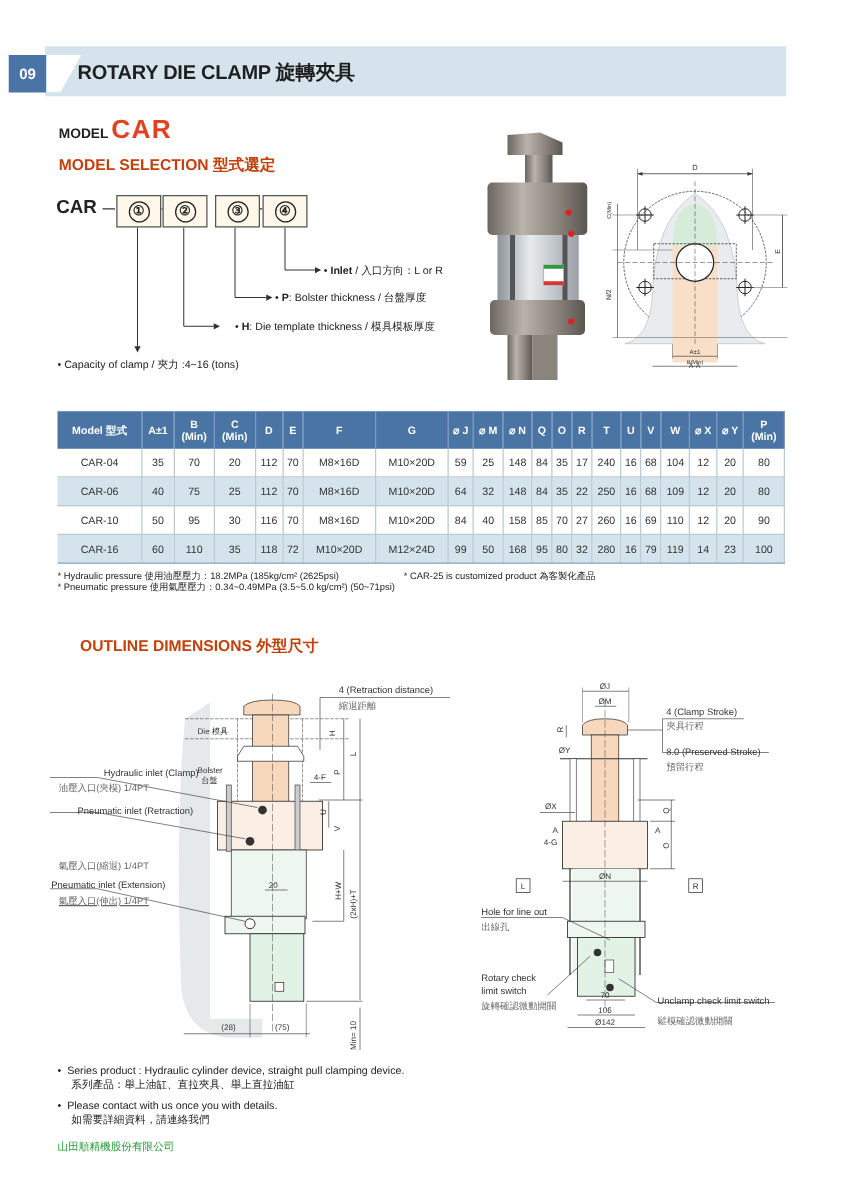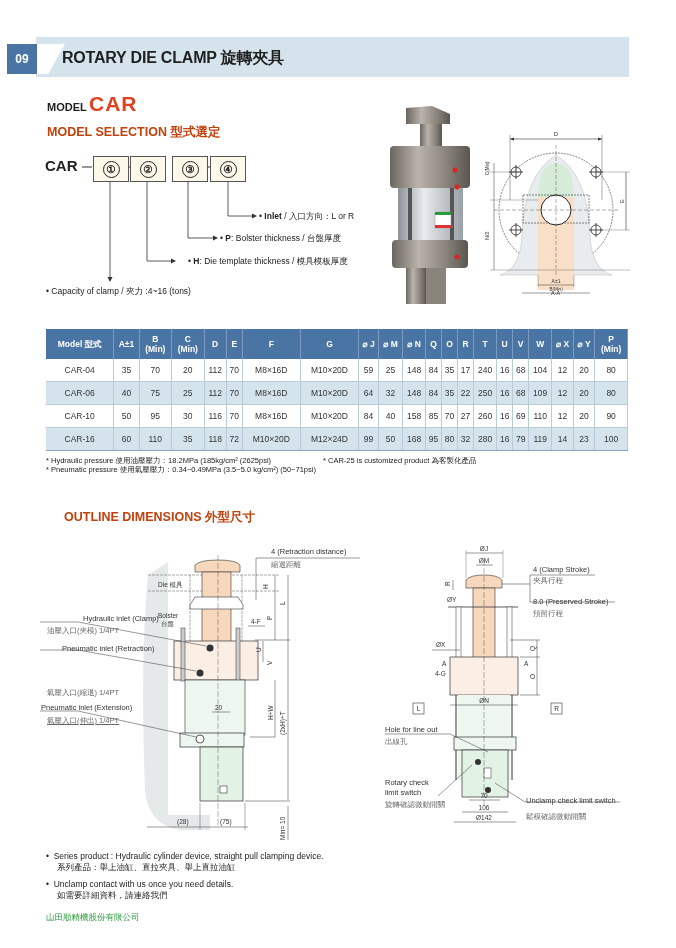--- a/index.html
+++ b/index.html
@@ -425,15 +425,15 @@
 <div class="abs dlabel" style="left:385px;top:725px;">Hole for line out</div>
 <div class="abs dlabel-cn" style="left:385px;top:737px;">出線孔</div>
 <div class="abs dlabel" style="left:385px;top:778px;">Rotary check</div>
 <div class="abs dlabel" style="left:385px;top:788px;">limit switch</div>
 <div class="abs dlabel-cn" style="left:385px;top:800px;">旋轉確認微動開關</div>
 <div class="abs dlabel" style="left:526px;top:796px;">Unclamp check limit switch</div>
 <div class="abs dlabel-cn" style="left:526px;top:812px;">鬆模確認微動開關</div>
 
 <div class="abs foot" style="left:46px;top:851px;">•&nbsp;&nbsp;<span>Series product : Hydraulic cylinder device, straight pull clamping device.</span></div>
 <div class="abs foot" style="left:57px;top:862px;">系列產品：舉上油缸、直拉夾具、舉上直拉油缸</div>
-<div class="abs foot" style="left:46px;top:879px;">•&nbsp;&nbsp;<span>Unclamp contact with us once you need details.</span></div>
+<div class="abs foot" style="left:46px;top:879px;">•&nbsp;&nbsp;<span>Please contact with us once you with details.</span></div>
 <div class="abs foot" style="left:57px;top:890px;">如需要詳細資料，請連絡我們</div>
 <div class="abs company" style="left:46px;top:912px;">山田順精機股份有限公司</div>
 
 </body></html>

